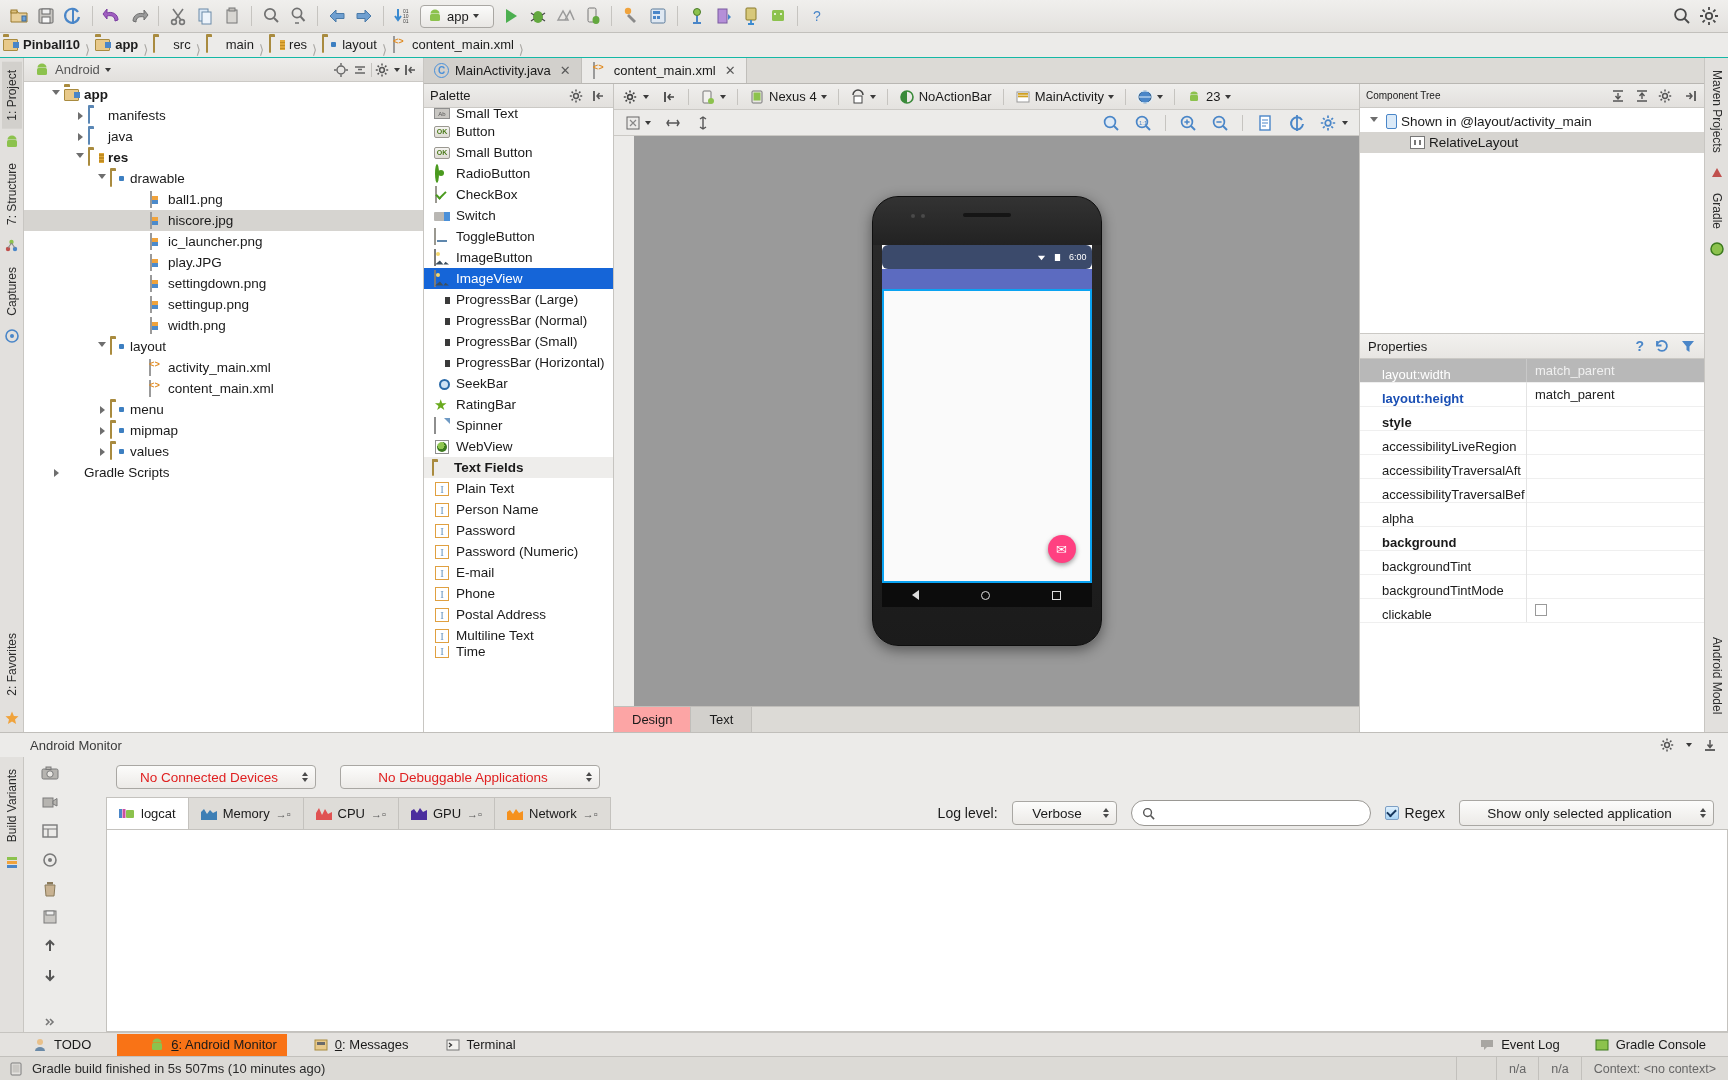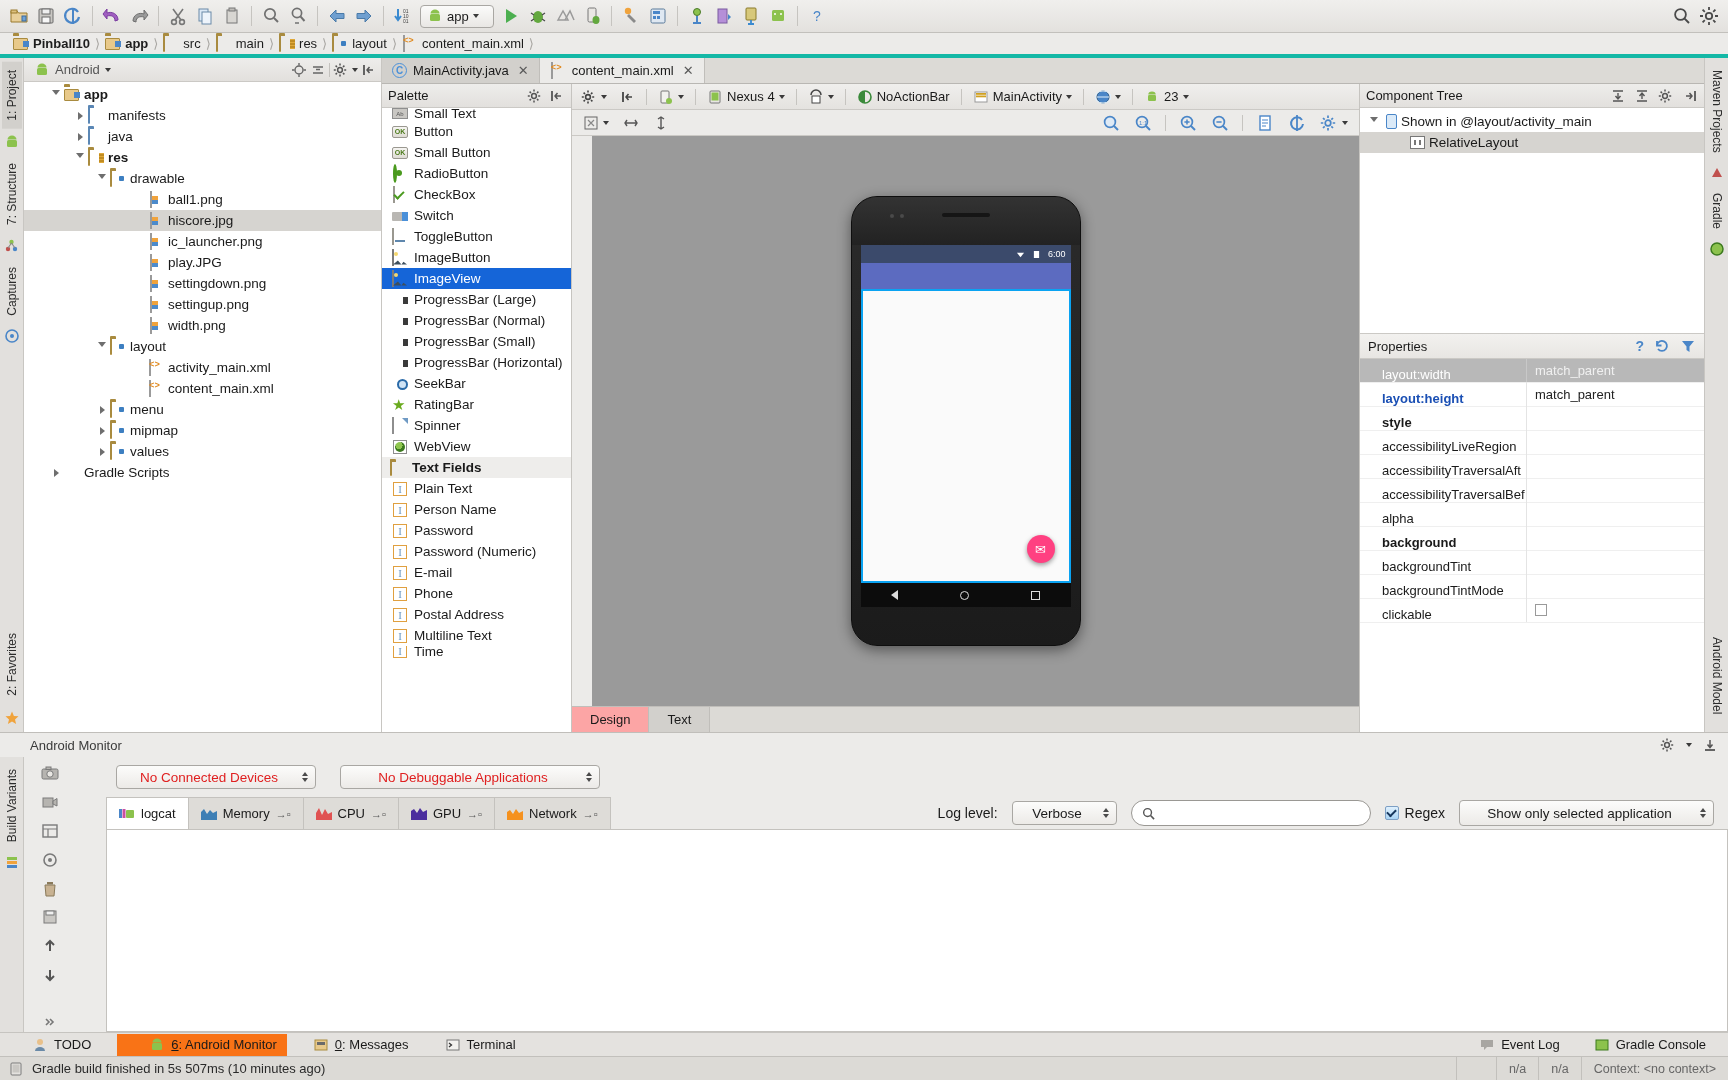--- a/index.html
+++ b/index.html
@@ -30,22 +30,22 @@
     height: 23px; min-width: 74px; border:1px solid #a9a7a3; border-radius:4px;
     background: linear-gradient(#fbfbfa,#e9e7e4);
     display:flex; align-items:center; gap:4px; padding: 0 6px; margin: 0 3px;
     font-size: 13px;
   }
   .tb-spacer { flex: 1; }
 
   
   .breadcrumb {
     height: 25px; min-height:25px; background:#ecebe9;
-    border-bottom: 4px solid #14b8a6;
-    display: flex; align-items: center; padding-left: 10px;
+    border-bottom: 1px solid #14b8a6;
+    display: flex; align-items: flex-end; padding-left: 0;
     font-size: 13px;
   }
   .crumb { display:flex; align-items:center; gap:4px; padding: 0 3px; height:25px; }
   .crumb-sep { color:#a8a6a2; margin: 0 2px; font-size: 13px; }
   .crumb-txt { color:#1d1d1d; }
   .crumb.bold .crumb-txt { font-weight: bold; }
 
   
   .body-row { flex:1; display:flex; min-height:0; }
 
@@ -56,21 +56,21 @@
   }
   .vtab {
     writing-mode: vertical-rl; transform: rotate(180deg);
     font-size: 12px; padding: 8px 3px; white-space: nowrap; color:#2b2b2b;
     display:flex; align-items:center; gap:5px;
   }
   .vtab.sel { background:#d2d0cc; }
   .vtabs-bottom { margin-top:auto; padding-bottom:6px; display:flex; flex-direction:column; align-items:center; gap:6px;}
 
   
-  .project-panel { width: 358px; display:flex; flex-direction:column; border-right:1px solid #c8c6c2; background:#be185d; }
+  .project-panel { width: 400px; display:flex; flex-direction:column; border-right:1px solid #c8c6c2; background:#be185d; }
   .panel-head {
     height: 24px; min-height:24px; background:linear-gradient(#eeedeb,#e2e0dd);
     border-bottom:1px solid #cbc9c5; display:flex; align-items:center; padding:0 4px; gap:4px;
   }
   .panel-head .ph-combo { display:flex; align-items:center; gap:5px; padding:1px 5px; border:1px solid transparent; font-size:13px;}
   .ph-right { margin-left:auto; display:flex; align-items:center; gap:3px; }
   .tree { flex:1; overflow:hidden; background:#fff; padding-top:2px; font-size:13.5px; }
   .tnode { display:flex; align-items:center; height:21px; padding-left:4px; white-space:nowrap; }
   .tnode.sel { background:#d6d4d0; }
   .tw { width:16px; display:flex; align-items:center; justify-content:center; flex:0 0 16px; }
@@ -149,38 +149,38 @@
   .canvas{flex:1;background:#9a9a9a;position:relative;overflow:hidden;display:flex;align-items:center;justify-content:center;}
   .canvas-strip{position:absolute;left:0;top:0;bottom:0;width:20px;background:#ecebe9;}
 
   
   .phone{width:230px;height:450px;background:linear-gradient(#2b2b2b,#1b1b1b);border-radius:26px;position:relative;box-shadow:0 4px 14px rgba(0,0,0,.45);border:1px solid #0e0e0e;}
   .phone-top{position:absolute;top:0;left:0;right:0;height:48px;border-radius:26px 26px 0 0;background:linear-gradient(#333,#222);}
   .phone-speaker{position:absolute;top:16px;left:50%;transform:translateX(-50%);width:48px;height:4px;background:#151515;border-radius:2px;}
   .phone-dot{position:absolute;top:17px;left:38px;width:4px;height:4px;border-radius:50%;background:#4a4a4a;}
   .phone-dot2{position:absolute;top:17px;left:48px;width:4px;height:4px;border-radius:50%;background:#4a4a4a;}
   .phone-screen{position:absolute;left:9px;right:9px;top:48px;bottom:62px;background:#fff;overflow:hidden;}
-  .stat-bar{height:18px;background:#3b4a6b;display:flex;align-items:center;justify-content:flex-end;padding-right:5px;gap:8px;}
+  .stat-bar{height:24px;background:#3b4a6b;display:flex;align-items:center;justify-content:flex-end;padding-right:5px;gap:8px;border-radius:6px;}
   .stat-time{color:#fff;font-size:9px;}
   .app-bar{height:30px;background:#5c6bc0;}
   .content-area{position:absolute;left:0;right:0;top:44px;bottom:0;background:#fafafa;border:2px solid #0aa3f2;}
   .fab{position:absolute;right:14px;bottom:18px;width:28px;height:28px;border-radius:50%;background:#ff4081;display:flex;align-items:center;justify-content:center;color:#fff;font-size:13px;box-shadow:0 2px 5px rgba(0,0,0,.4);}
   .navbar{position:absolute;left:9px;right:9px;bottom:38px;height:24px;background:#0c0c0c;display:flex;align-items:center;justify-content:space-around;color:#e6e6e6;font-size:11px;}
   .nav-tri{width:0;height:0;border-right:7px solid #ddd;border-top:5px solid transparent;border-bottom:5px solid transparent;}
   .nav-cir{width:9px;height:9px;border-radius:50%;border:1.5px solid #ddd;}
   .nav-sq{width:9px;height:9px;border:1.5px solid #ddd;}
 
   .design-tabs{height:26px;min-height:26px;background:#dcdad6;border-top:1px solid #c0beba;display:flex;align-items:stretch;}
   .dtab{padding:0 18px;display:flex;align-items:center;font-size:13px;border-right:1px solid #c0beba;}
   .dtab.active{background:#fca5a5;}
   .dtab.inactive{background:#d2d0cc;}
 
   
   .right-col{width:345px;min-width:345px;display:flex;flex-direction:column;background:#fff;border-left:1px solid #c6c4c0;}
-  .ctree-head{height:24px;min-height:24px;background:linear-gradient(#eeedeb,#e2e0dd);border-bottom:1px solid #cbc9c5;display:flex;align-items:center;padding:0 6px;font-size:13px;}
+  .ctree-head{height:24px;min-height:24px;background:linear-gradient(#eeedeb,#e2e0dd);border-bottom:1px solid #cbc9c5;display:flex;align-items:center;padding:0 6px;font-size:10px;}
   .ctree{height:225px;background:#fff;padding-top:3px;}
   .cnode{display:flex;align-items:center;height:21px;padding-left:6px;font-size:13.5px;gap:4px;}
   .cnode.sel{background:#d6d4d0;}
   .ic-phone{width:11px;height:15px;border:1.5px solid #4a86c8;border-radius:2px;background:#dbeaf8;}
   .ic-rl{width:15px;height:13px;border:1.5px solid #777;background:#fff;position:relative;}
   .ic-rl::after{content:"";position:absolute;left:3px;top:3px;right:3px;bottom:3px;border-left:2px solid #777;border-right:2px solid #777;}
 
   .props-head{height:26px;min-height:26px;background:linear-gradient(#f2f1ef,#e8e6e3);border-top:1px solid #cbc9c5;border-bottom:1px solid #cbc9c5;display:flex;align-items:center;padding:0 8px;font-size:13px;}
   .props-head .sp{margin-left:auto;display:flex;align-items:center;gap:10px;}
   .props-list{flex:1;overflow:hidden;background:#fff;}

